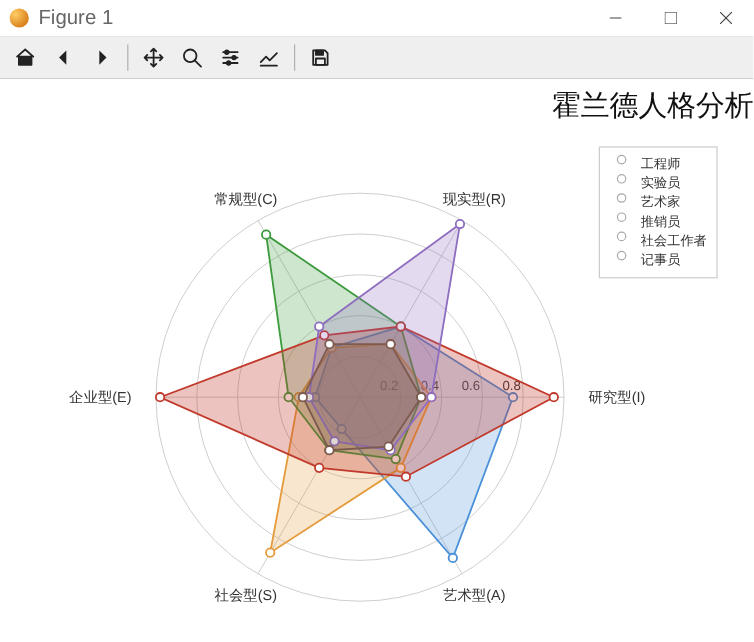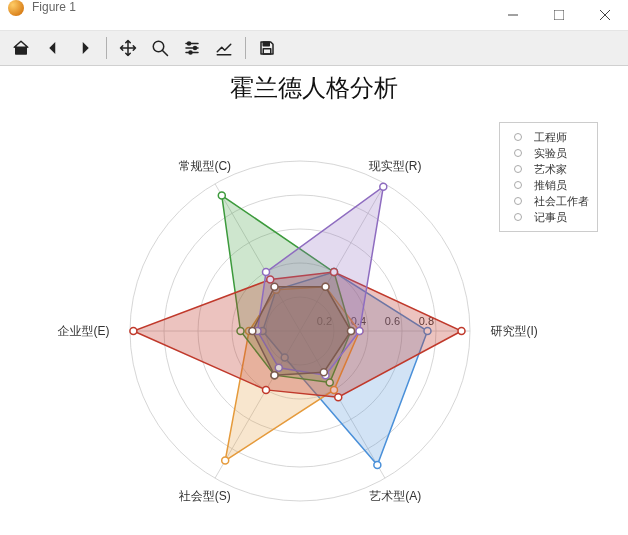--- a/index.html
+++ b/index.html
@@ -1,31 +1,31 @@
 <!DOCTYPE html>
 <html><head>
 <meta charset="utf-8">
 <style>
   html,body{margin:0;padding:0;width:628px;height:535px;font-family:"Microsoft YaHei","SimSun",Arial,sans-serif;background:#fff;overflow:hidden}
-  .titlebar{height:30px;background:#fff;border-bottom:1px solid #e5e5e5;display:flex;font-size:12px;color:#666}
+  .titlebar{height:30px;background:#fff;border-bottom:1px solid #e5e5e5;display:flex;align-items:center;font-size:17px;color:#666}
   .app-icon{width:16px;height:16px;margin:0 8px;display:inline-block;border-radius:50%;background:radial-gradient(circle at 30% 30%,#fc6,#c60)}
   .title-text{flex:1}
   .winbtn{width:46px;height:30px;display:flex;align-items:center;justify-content:center;color:#444}
   .winbtn svg{width:10px;height:10px;stroke:#444;stroke-width:1;fill:none}
   .toolbar{height:34px;background:#efefef;border-bottom:1px solid #d0d0d0;display:flex;align-items:center;padding:0 6px;gap:2px}
   .tbtn{width:28px;height:28px;display:flex;align-items:center;justify-content:center;border:1px solid transparent;border-radius:2px}
   .tbtn svg{width:18px;height:18px;stroke:#222;stroke-width:2;fill:none;stroke-linecap:round;stroke-linejoin:round}
   .sep{width:1px;height:22px;background:#b0b0b0;margin:0 4px}
   .plot{position:relative;width:628px;height:471px;background:#fff}
   .plot svg{position:absolute;top:0;left:0}
-  .chart-title{position:absolute;top:6px;left:0;right:0;text-align:center;font-size:24px;color:#111}
+  .chart-title{position:absolute;top:6px;left:0;right:0;text-align:right;font-size:24px;color:#111}
   .axis-label{font-size:12px;fill:#333}
   .tick-label{font-size:11px;fill:#333}
   .legend{position:absolute;top:56px;right:30px;border:1px solid #ccc;background:#fff;padding:6px 8px;font-size:11px;color:#333}
-  .legend-row{display:flex;align-items:center;gap:6px;line-height:16px}
+  .legend-row{display:flex;gap:6px;line-height:16px}
   .legend-mark{width:20px;height:8px;display:flex;align-items:center;justify-content:center}
   .legend-mark span{width:6px;height:6px;border-radius:50%;border:1px solid #aaa;background:#fff}
   .watermark{position:absolute;right:10px;bottom:6px;font-size:15px;color:#bbb;letter-spacing:1px;pointer-events:none}
 </style>
 </head>
 <body>
 
 <div class="titlebar">
   <span class="app-icon"></span>
   <span class="title-text">Figure 1</span>

